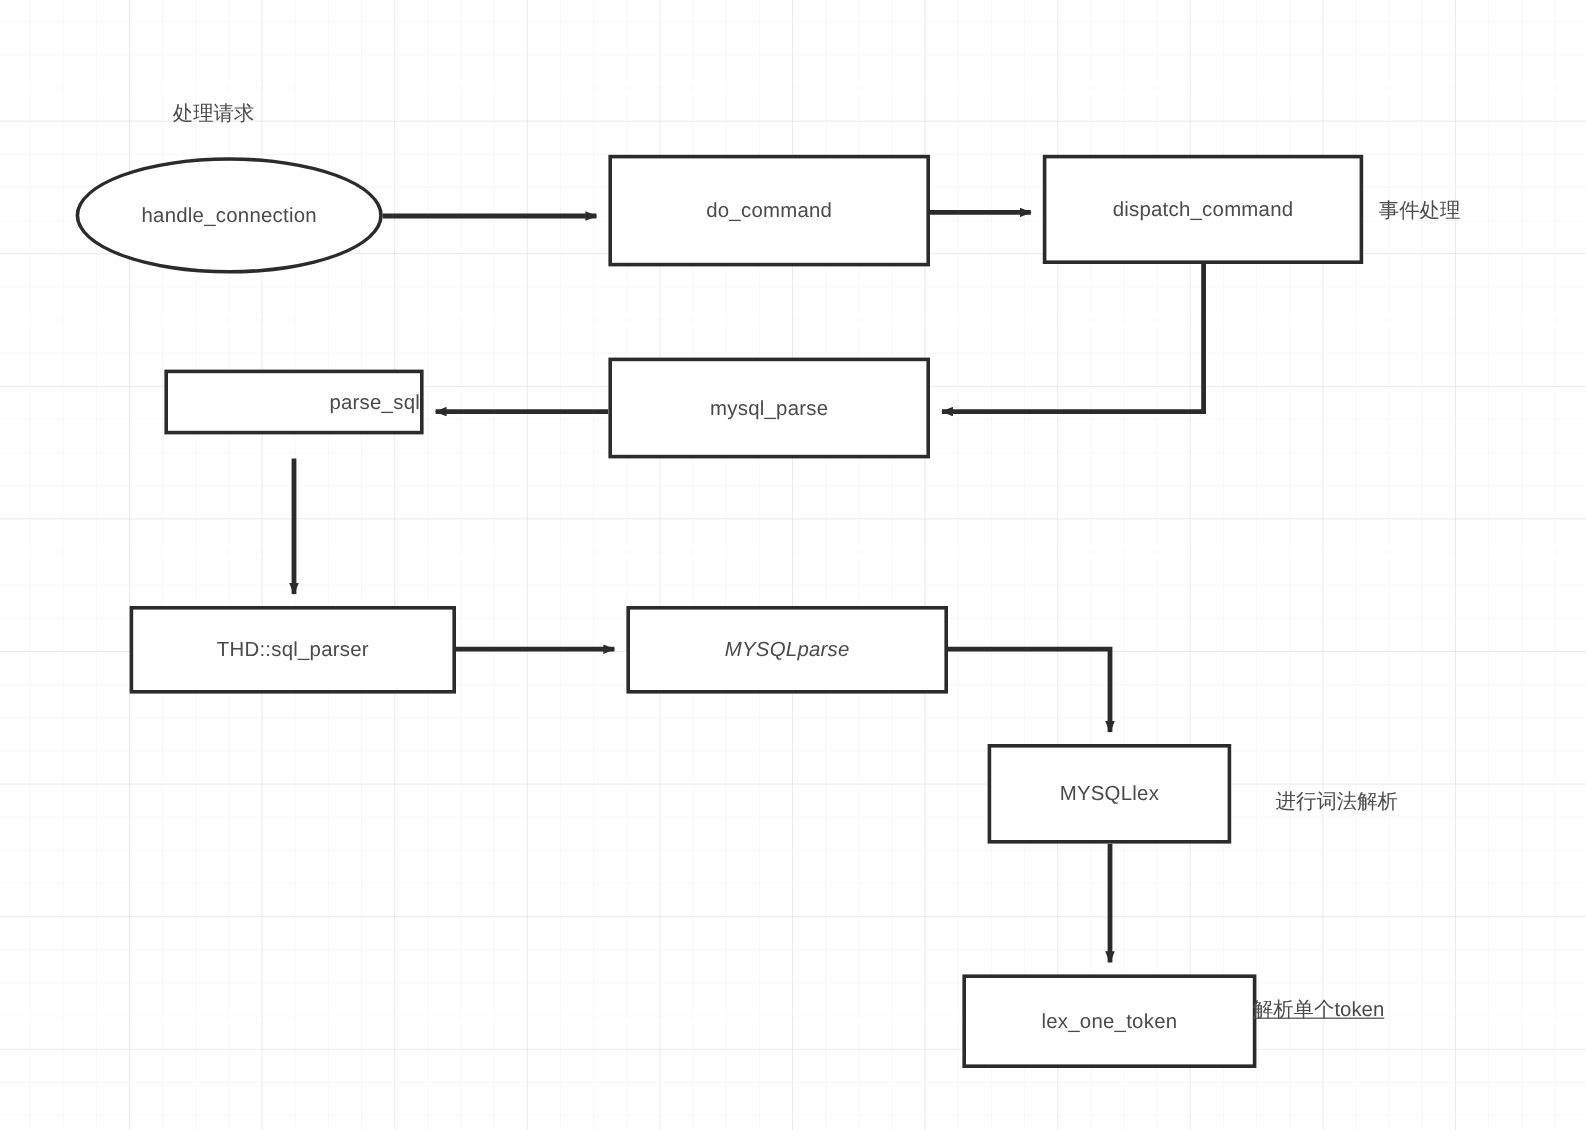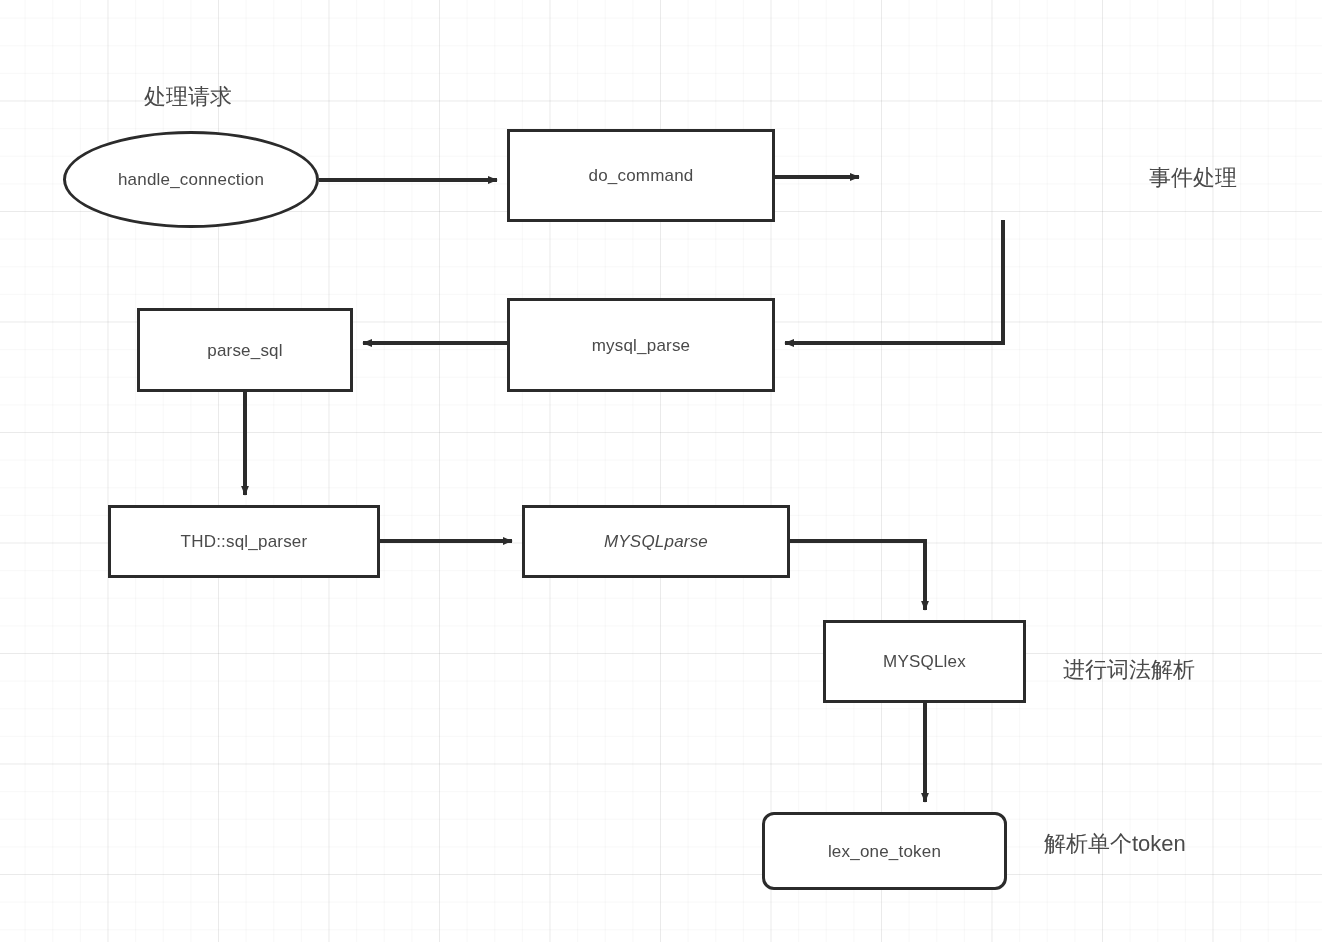--- a/index.html
+++ b/index.html
@@ -56,21 +56,21 @@
     border-radius: 50%;
     border-width: 3px;
   }
   .node-label {
     display: block;
     line-height: 1;
   }
   .annotation {
     position: absolute;
     color: #4a4a4a;
-    font-size: 22px;
+    font-size: 17px;
     white-space: nowrap;
     line-height: 1;
     z-index: 2;
   }
 </style>
 </head>
 <body>
 
 <div id="canvas">
 
@@ -115,46 +115,49 @@
   </svg>
 
   <div class="node ellipse" style="left:63px; top:131px; width:256px; height:97px;">
     <span class="node-label">handle_connection</span>
   </div>
 
   <div class="node" style="left:507px; top:129px; width:268px; height:93px;">
     <span class="node-label">do_command</span>
   </div>
 
+  <div class="node" style="left:869px; top:129px; width:267px; height:91px;">
+    <span class="node-label">dispatch_command</span>
+  </div>
 
-  <div class="node" style="left:137px; top:308px; width:216px; height:84px;">
+  <div class="node" style="left:137px; top:308px; width:216px; height:54px;justify-content:flex-end;">
     <span class="node-label">parse_sql</span>
   </div>
 
-  <div class="node" style="left:507px; top:298px; width:268px; height:94px;">
+  <div class="node" style="left:507px; top:298px; width:268px; height:84px;">
     <span class="node-label">mysql_parse</span>
   </div>
 
   <div class="node" style="left:108px; top:505px; width:272px; height:73px;">
     <span class="node-label">THD::sql_parser</span>
   </div>
 
   <div class="node" style="left:522px; top:505px; width:268px; height:73px;font-style:italic;">
     <span class="node-label">MYSQLparse</span>
   </div>
 
   <div class="node" style="left:823px; top:620px; width:203px; height:83px;">
     <span class="node-label">MYSQLlex</span>
   </div>
 
-  <div class="node" style="left:762px; top:812px; width:245px; height:78px;border-radius:12px;">
+  <div class="node" style="left:802px; top:812px; width:245px; height:78px;">
     <span class="node-label">lex_one_token</span>
   </div>
 
   <div class="annotation" style="left:144px; top:86px;">处理请求</div>
 
   <div class="annotation" style="left:1149px; top:167px;">事件处理</div>
 
   <div class="annotation" style="left:1063px; top:659px;">进行词法解析</div>
 
-  <div class="annotation" style="left:1044px; top:833px;">解析单个token</div>
+  <div class="annotation" style="left:1044px; top:833px;text-decoration:underline;">解析单个token</div>
 
 </div>
 
 </body></html>

